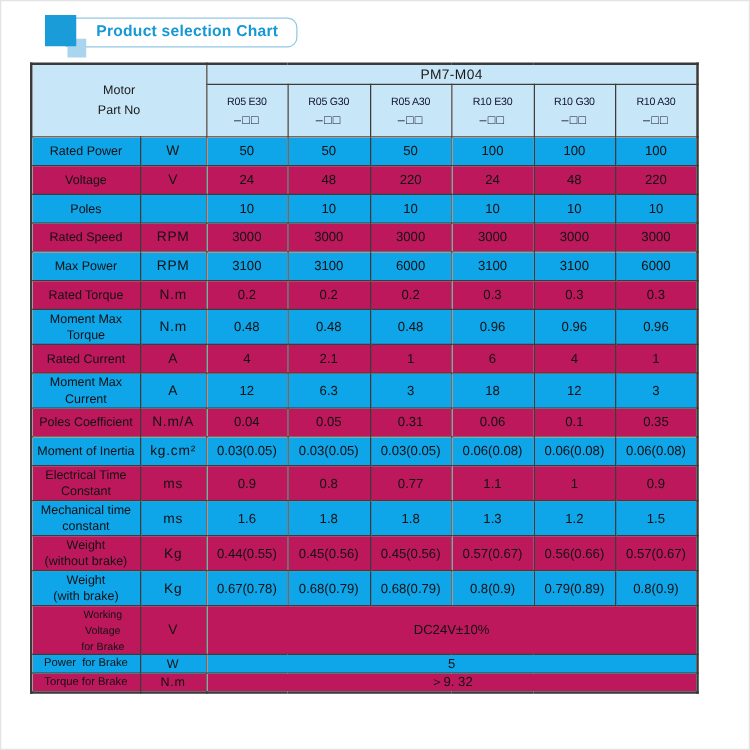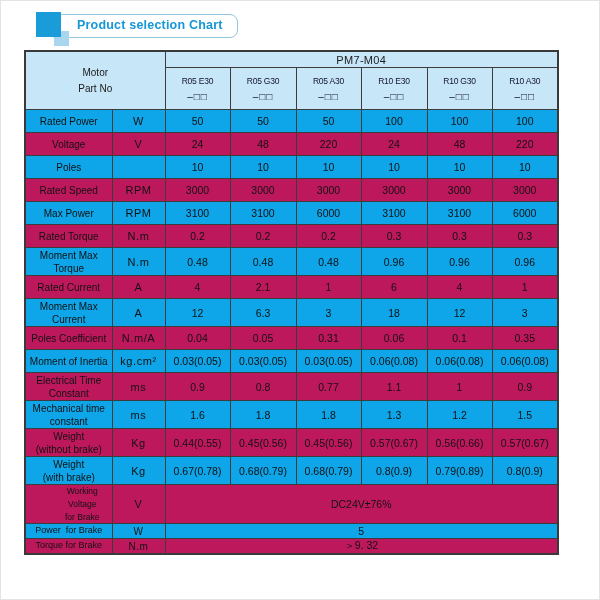--- a/index.html
+++ b/index.html
@@ -274,21 +274,21 @@
         <td class="val">0.68(0.79)</td>
         <td class="val">0.68(0.79)</td>
         <td class="val">0.8(0.9)</td>
         <td class="val">0.79(0.89)</td>
         <td class="val">0.8(0.9)</td>
       </tr>
       <tr class="alt brake-v">
         <td class="lbl">Working Voltage
 for Brake</td>
         <td class="unit">V</td>
-        <td class="val" colspan="6">DC24V±76%</td>
+        <td class="val" colspan="6">DC24V±10%</td>
       </tr>
       <tr class="brake-s">
         <td class="lbl">Power  for Brake</td>
         <td class="unit">W</td>
         <td class="val" colspan="6">5</td>
       </tr>
       <tr class="alt brake-s">
         <td class="lbl">Torque for Brake</td>
         <td class="unit">N.m</td>
         <td class="val" colspan="6">＞9. 32</td>

